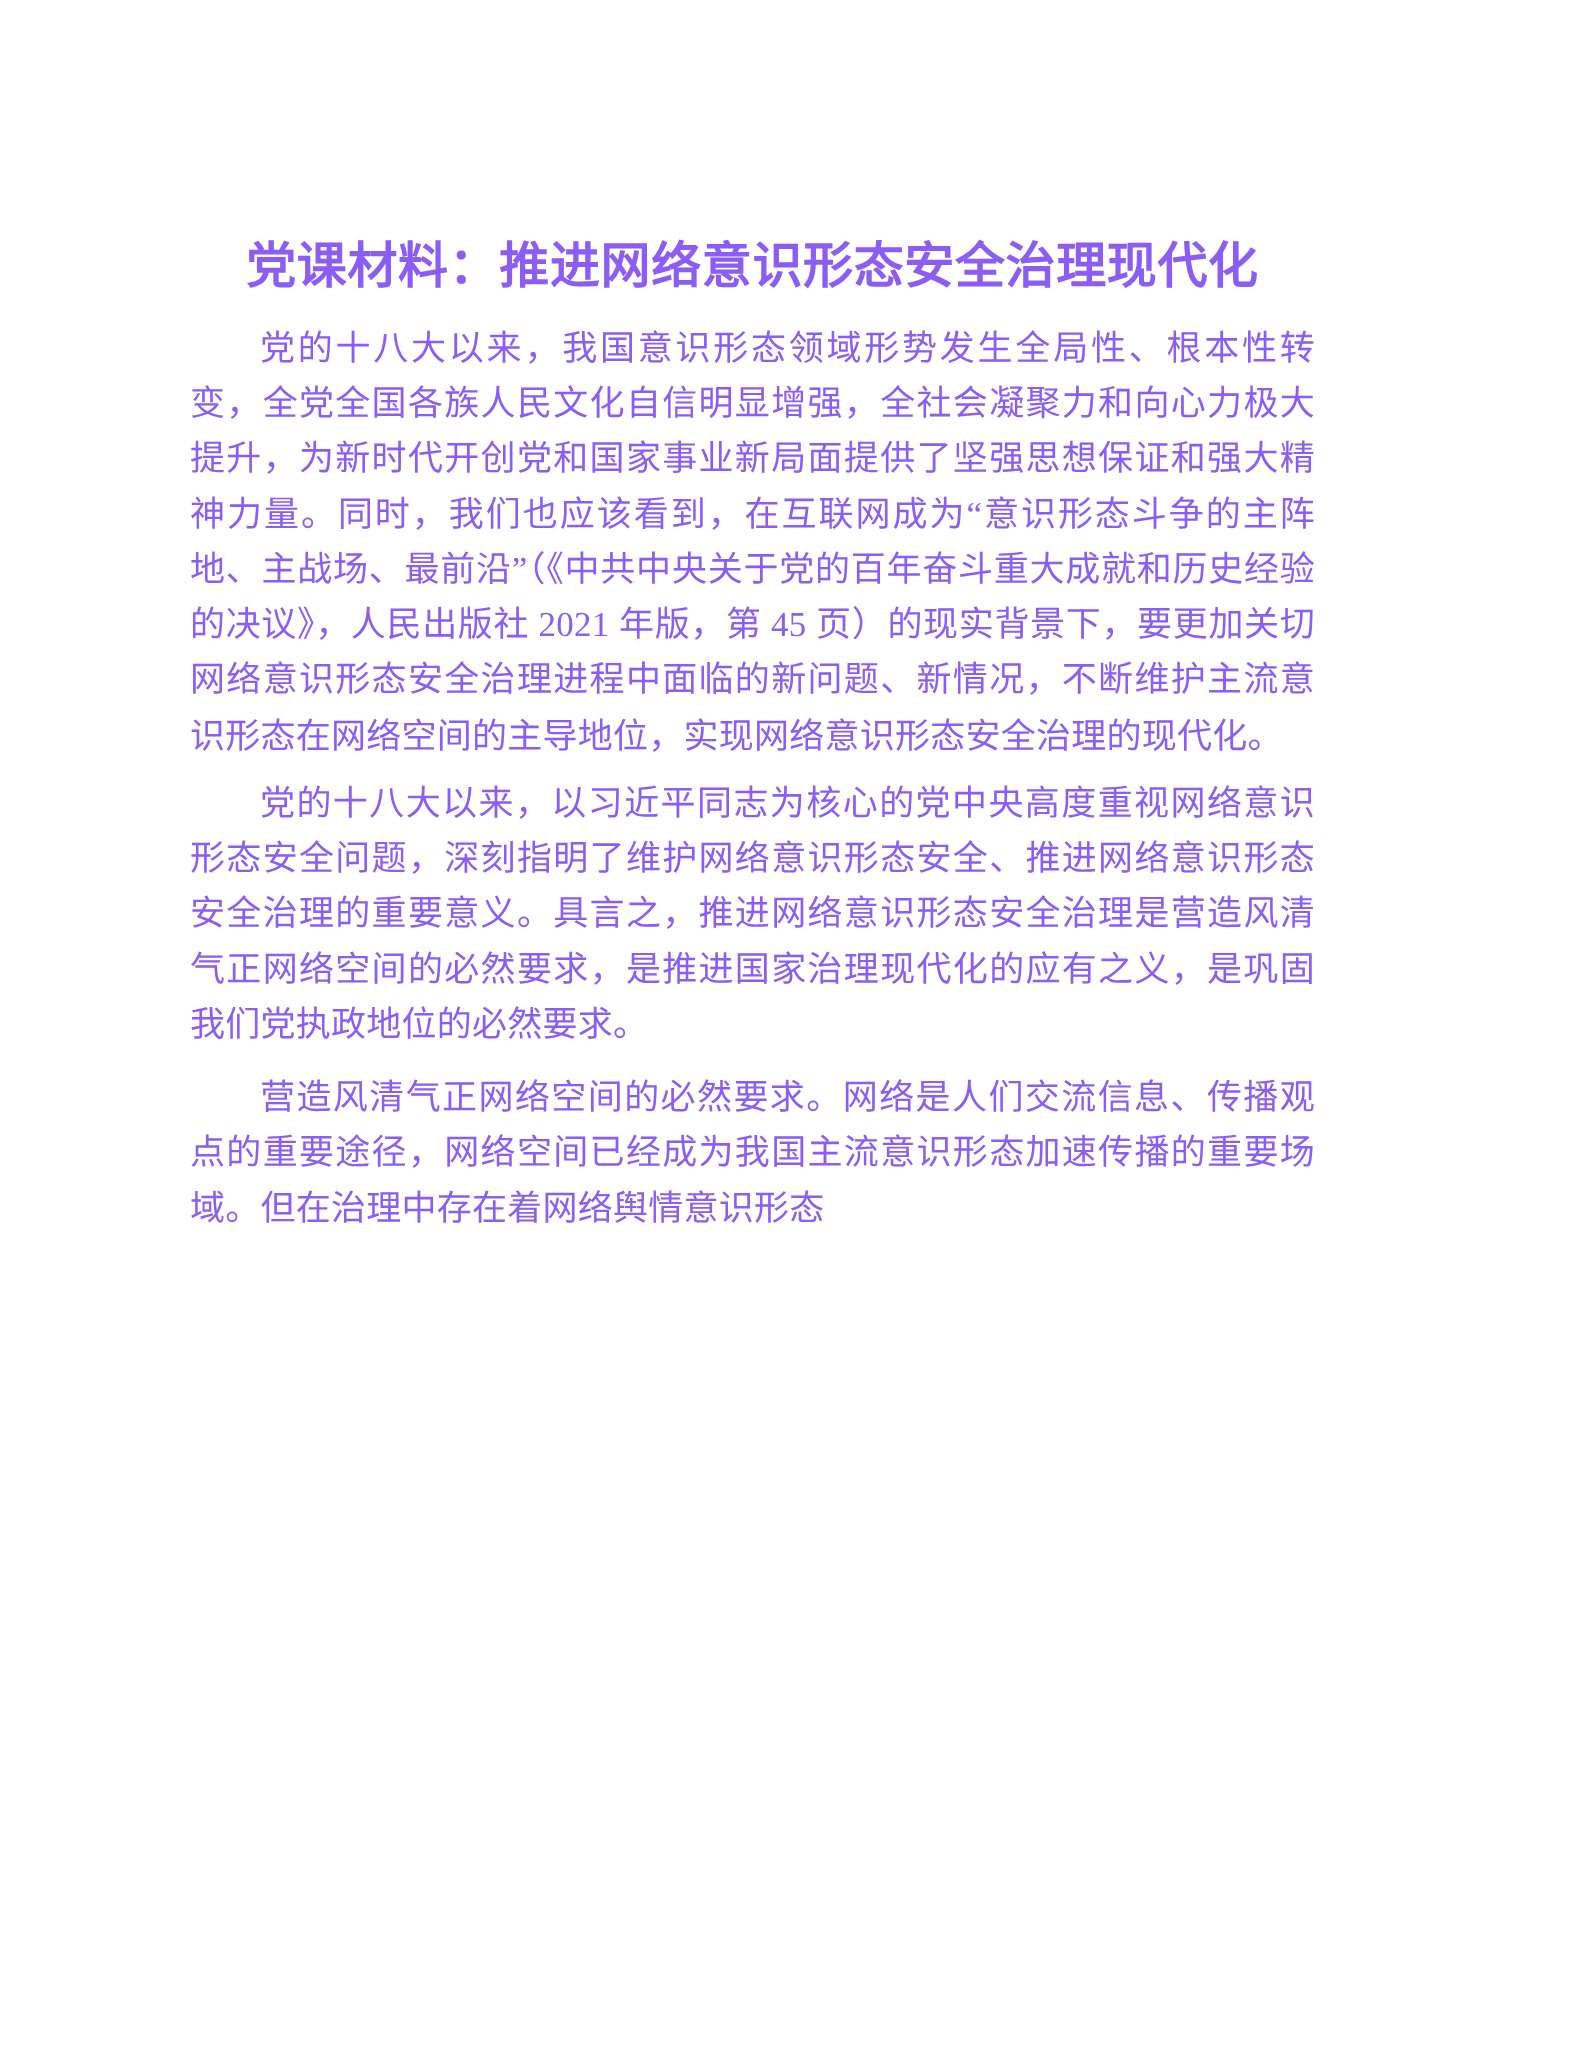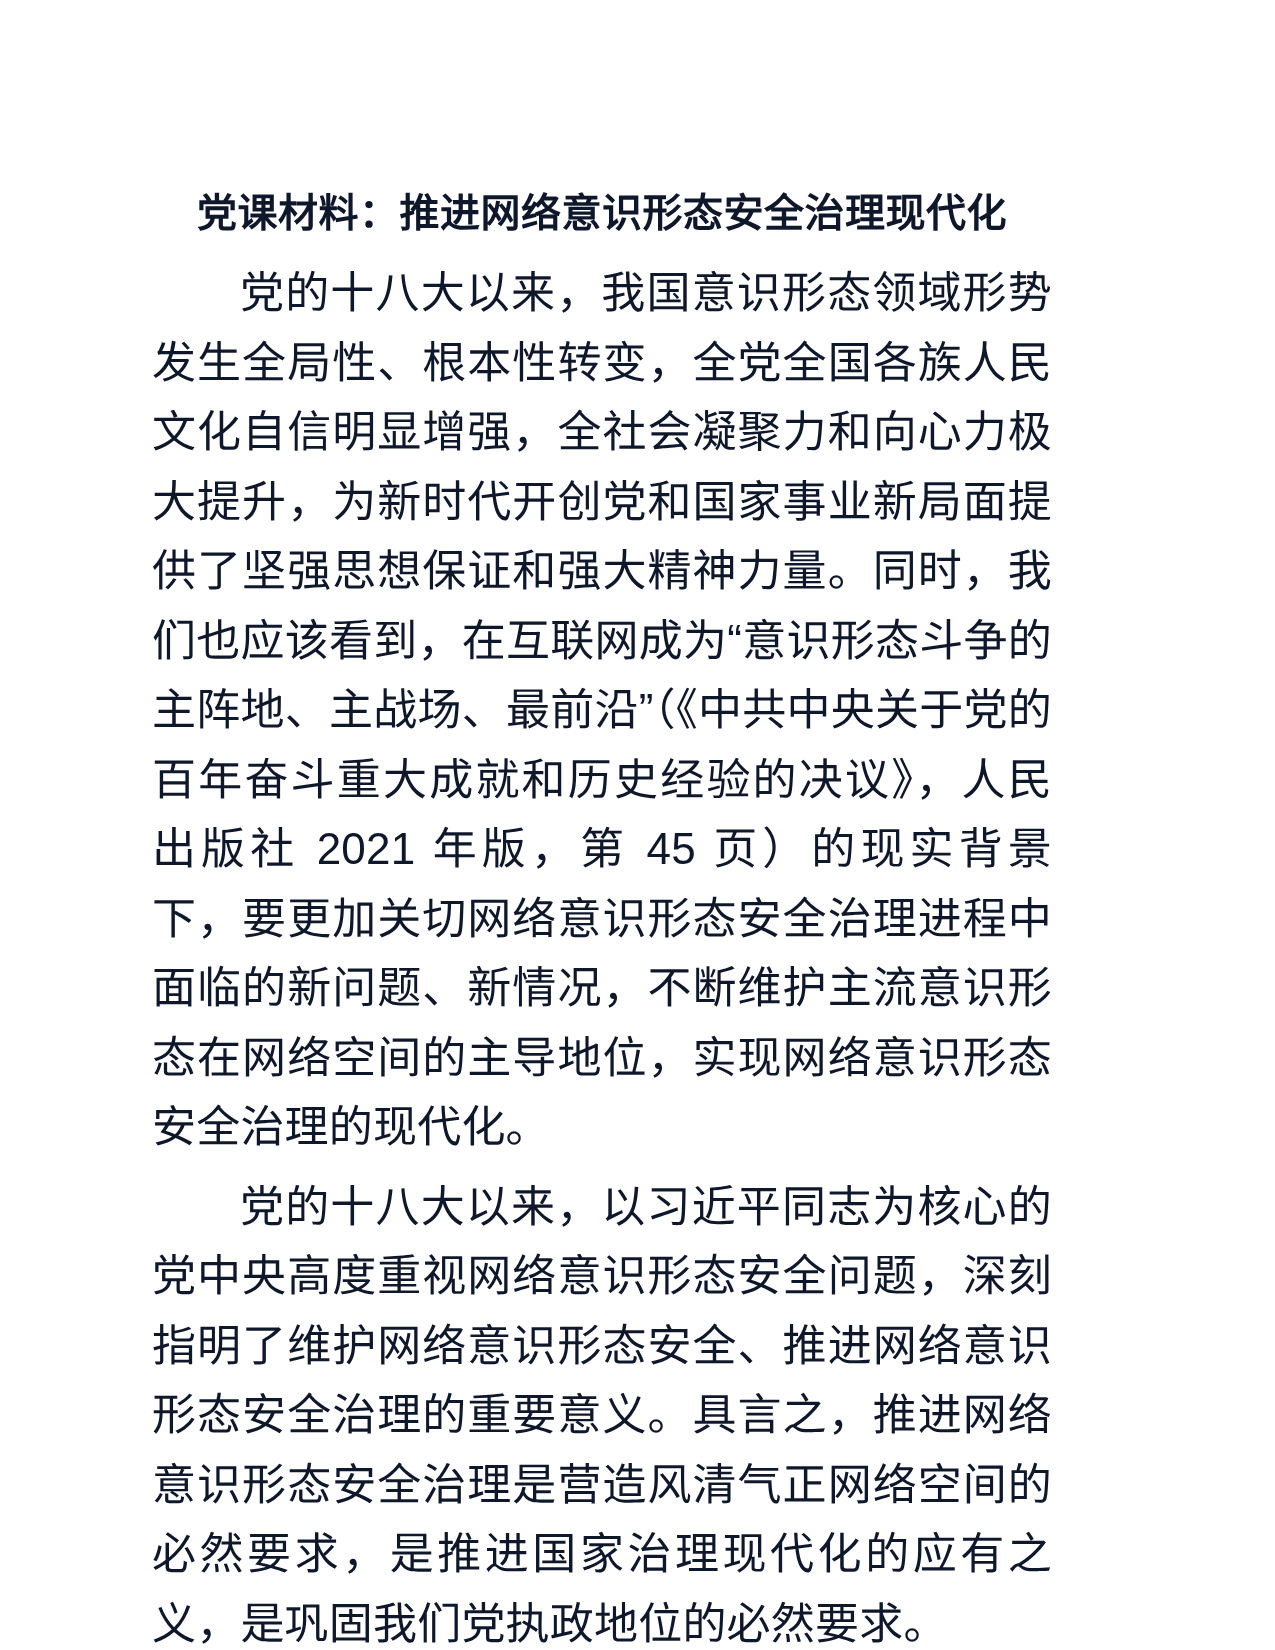--- a/index.html
+++ b/index.html
@@ -9,45 +9,46 @@
   }
   .page {
     position: relative;
     width: 1275px;
     height: 1650px;
     margin: 0 auto;
     background: #ffffff;
     box-sizing: border-box;
     overflow: hidden;
     font-family: "Liberation Sans", "DejaVu Sans", sans-serif;
-    color: #0f172a;
+    color: #8b5cf6;
   }
   .content {
     position: absolute;
     left: 152px;
     top: 186px;
     width: 900px;
   }
   .doc-title {
     font-size: 40px;
     font-weight: bold;
     line-height: 1.35;
     letter-spacing: 0.5px;
     text-align: center;
     margin: 0 0 18px 0;
     white-space: nowrap;
   }
   .para {
-    font-size: 44px;
+    font-size: 28px;
     line-height: 1.58;
     text-align: justify;
     text-justify: inter-ideograph;
     margin: 0 0 10px 0;
     text-indent: 2em;
     letter-spacing: 0.2px;
+    font-family: Liberation Serif, serif;
   }
   .heading {
     font-size: 33px;
     line-height: 1.58;
     text-align: left;
     margin: 18px 0 12px 0;
     text-indent: 2em;
     letter-spacing: 0.2px;
   }
   .para.tight {
@@ -63,15 +64,16 @@
 <div class="page">
   <div class="content">
 
     <h1 class="doc-title">党课材料：推进网络意识形态安全治理现代化</h1>
 
     <p class="para">党的十八大以来，我国意识形态领域形势发生全局性、根本性转变，全党全国各族人民文化自信明显增强，全社会凝聚力和向心力极大提升，为新时代开创党和国家事业新局面提供了坚强思想保证和强大精神力量。同时，我们也应该看到，在互联网成为“意识形态斗争的主阵地、主战场、最前沿”（《中共中央关于党的百年奋斗重大成就和历史经验的决议》，人民出版社 2021 年版，第 45 页）的现实背景下，要更加关切网络意识形态安全治理进程中面临的新问题、新情况，不断维护主流意识形态在网络空间的主导地位，实现网络意识形态安全治理的现代化。</p>
 
 
     <p class="para tight">党的十八大以来，以习近平同志为核心的党中央高度重视网络意识形态安全问题，深刻指明了维护网络意识形态安全、推进网络意识形态安全治理的重要意义。具言之，推进网络意识形态安全治理是营造风清气正网络空间的必然要求，是推进国家治理现代化的应有之义，是巩固我们党执政地位的必然要求。</p>
 
+    <p class="para">营造风清气正网络空间的必然要求。网络是人们交流信息、传播观点的重要途径，网络空间已经成为我国主流意识形态加速传播的重要场域。但在治理中存在着网络舆情意识形态</p>
 
   </div>
 </div>
 
 </body></html>

